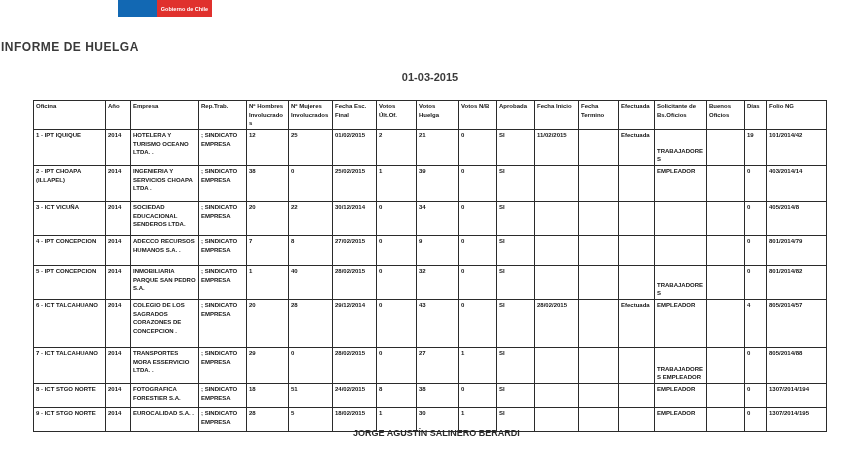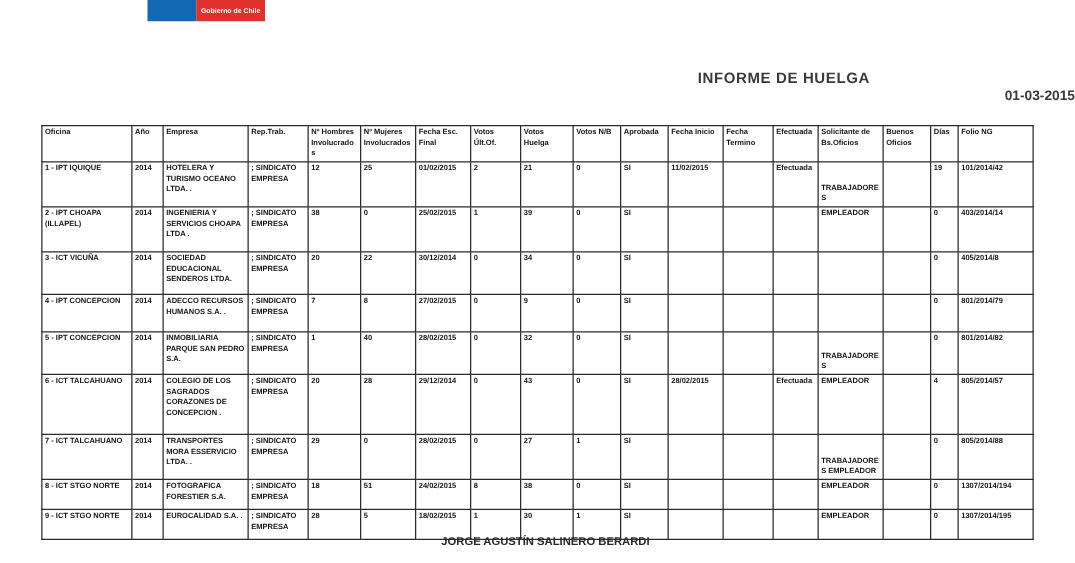--- a/index.html
+++ b/index.html
@@ -5,25 +5,25 @@
   html,body { margin:0; padding:0; }
   body {
     width:860px; height:450px; overflow:hidden; position:relative;
     background:#ffffff; font-family:"Liberation Sans", sans-serif;
   }
   .logo { position:absolute; top:0; left:118px; height:17px; display:flex; }
   .logo-blue { width:39px; height:17px; }
   .logo-red { width:55px; height:17px; display:flex; align-items:center; justify-content:center; }
   .logo-red span { color:#fff; font-size:5.5px; font-weight:bold; white-space:nowrap; }
   .title {
-    position:absolute; top:39px; left:0; width:680px; text-align:right;
-    font-size:12px; font-weight:bold; color:#3a3a3a; letter-spacing:0.5px; margin:16px;
+    position:absolute; top:39px; left:0; width:680px; text-align:left;
+    font-size:12px; font-weight:bold; color:#3a3a3a; letter-spacing:0.5px; margin:1px;
   }
   .date {
-    position:absolute; top:71px; left:0; width:860px; text-align:right;
+    position:absolute; top:71px; left:0; width:860px; text-align:center;
     font-size:11px; font-weight:bold; color:#3a3a3a; margin:0;
   }
   table.report {
     position:absolute; top:100px; left:33px; width:793px;
     border-collapse:collapse; table-layout:fixed;
     font-size:6px; font-weight:bold; color:#141414;
   }
   .report th, .report td {
     border:1px solid #2b2b2b; padding:1px 2px; text-align:left;
     vertical-align:top; overflow:hidden; line-height:1.45; word-wrap:break-word;

